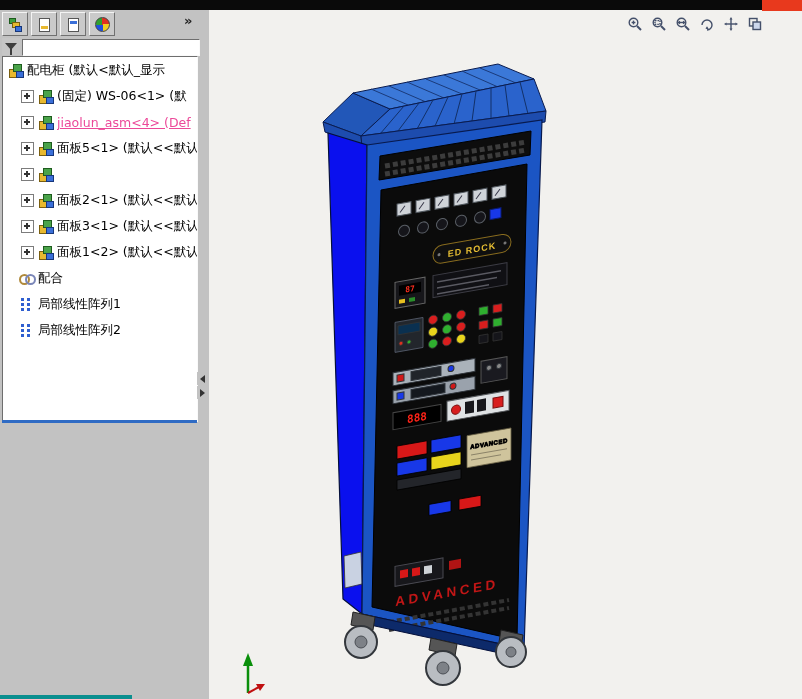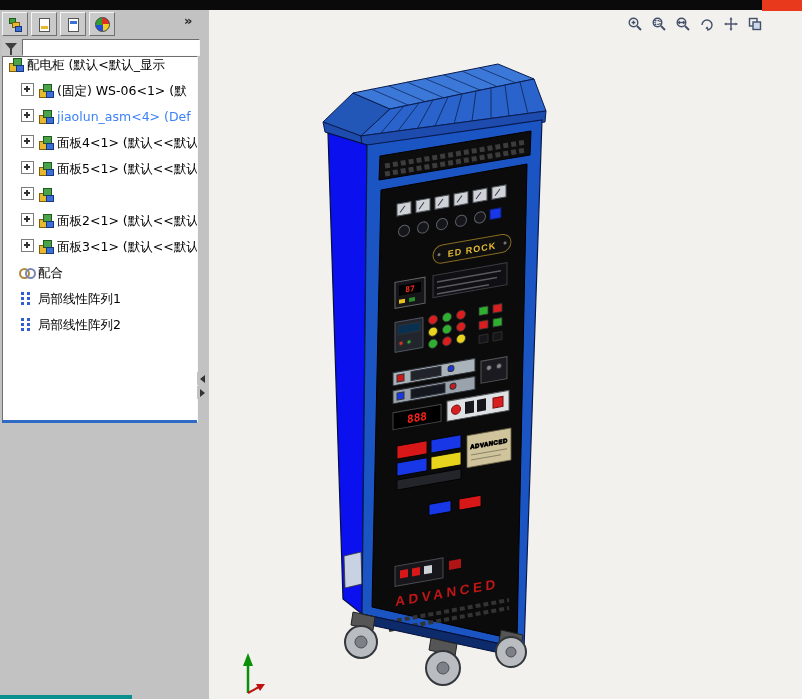--- a/index.html
+++ b/index.html
@@ -29,38 +29,38 @@
   
   .filter-btn{position:absolute;left:2px;top:38px;width:18px;height:17px;background:#c6c6c6;z-index:3;
               display:flex;align-items:center;justify-content:center}
   .funnel{width:0;height:0;border-left:6px solid transparent;border-right:6px solid transparent;border-top:7px solid #3f3f3f;position:relative}
   .funnel:after{content:"";position:absolute;left:-1px;top:-2px;width:2px;height:7px;background:#3f3f3f}
   .filter-input{position:absolute;left:22px;top:39px;width:172px;height:15px;border:1px solid;
                 border-color:#6e6e6e #fafafa #fafafa #6e6e6e;background:#fff;font-size:11px;padding:0 2px;z-index:3}
   
   .tree{position:absolute;left:2px;top:56px;width:194px;height:364px;background:#fff;z-index:3;
         border:1px solid;border-color:#6e6e6e #fafafa #fafafa #6e6e6e;overflow:hidden}
-  .trow{height:26px;display:flex;white-space:nowrap;overflow:hidden;font-size:12.5px}
+  .trow{height:26px;display:flex;align-items:center;white-space:nowrap;overflow:hidden;font-size:12.5px}
   .trow.root{padding-left:5px}
   .trow.child{padding-left:18px}
   .trow.feat{padding-left:16px}
   .expander{width:11px;height:11px;border:1px solid #7c7c7c;background:#fff;margin-right:4px;flex:0 0 auto;position:relative}
   .expander:before{content:"";position:absolute;left:2px;top:4px;width:6px;height:2px;background:#333}
   .expander:after{content:"";position:absolute;left:4px;top:2px;width:2px;height:6px;background:#333}
   .ic{position:relative;width:15px;height:15px;margin-right:4px;flex:0 0 auto}
   .ic i{position:absolute;display:block}
   .ic-asm .b1{left:1px;top:6px;width:8px;height:7px;background:#e8b92f;border:1px solid #7a5f10}
   .ic-asm .b2{left:5px;top:1px;width:7px;height:6px;background:#4aa34a;border:1px solid #1e5c1e}
   .ic-asm .b3{left:8px;top:8px;width:6px;height:5px;background:#3a6fd8;border:1px solid #17377a}
   .ic-mate .r1{left:0;top:3px;width:7px;height:7px;border:2px solid #b0893a;border-radius:50%}
   .ic-mate .r2{left:6px;top:3px;width:7px;height:7px;border:2px solid #7a86b8;border-radius:50%}
   .ic-pat .d{left:2px;top:1px;width:3px;height:3px;background:#2f5fd0;
              box-shadow:6px 0 0 #2f5fd0,0 5px 0 #2f5fd0,6px 5px 0 #2f5fd0,0 10px 0 #2f5fd0,6px 10px 0 #2f5fd0}
   .tlabel{overflow:hidden;text-overflow:clip}
-  .blue-item{color:#3b82f6;}
+  .blue-item{color:#ec4899;text-decoration:underline}
   .tree-splitter{position:absolute;left:2px;top:420px;width:195px;height:3px;background:#2f6bc4;z-index:3}
   .scroll-arrow{position:absolute;left:197px;width:11px;height:13px;background:#c2c2c2;z-index:3;
                 display:flex;align-items:center;justify-content:center}
   .sa-up{top:372px}.sa-down{top:386px}
   .tri-l{width:0;height:0;border-top:4px solid transparent;border-bottom:4px solid transparent;border-right:5px solid #333}
   .tri-r{width:0;height:0;border-top:4px solid transparent;border-bottom:4px solid transparent;border-left:5px solid #333}
   
   .viewport{position:absolute;left:208px;top:10px;width:594px;height:689px;background:#f2f1ee;border-left:1px solid #909090;z-index:1}
   .vp-tools{position:absolute;top:4px;right:38px;display:flex;gap:4px;z-index:4}
   .vp-btn{width:20px;height:20px;display:flex;align-items:center;justify-content:center}
@@ -134,29 +134,20 @@
         </span>
       <span class="tlabel blue-item">jiaolun_asm&lt;4&gt; (Def</span>
     </div>
     <div class="trow child">
       <span class="expander"></span>
       <span class="ic ic-asm">
           <i class="b1"></i>
           <i class="b2"></i>
           <i class="b3"></i>
         </span>
-      <span class="tlabel">面板4&lt;1&gt; (默认&lt;&lt;默认</span>
-    </div>
-    <div class="trow child">
-      <span class="expander"></span>
-      <span class="ic ic-asm">
-          <i class="b1"></i>
-          <i class="b2"></i>
-          <i class="b3"></i>
-        </span>
       <span class="tlabel">面板5&lt;1&gt; (默认&lt;&lt;默认</span>
     </div>
     <div class="trow child">
       <span class="expander"></span>
       <span class="ic ic-asm">
           <i class="b1"></i>
           <i class="b2"></i>
           <i class="b3"></i>
         </span>
     </div>
@@ -170,20 +161,29 @@
       <span class="tlabel">面板2&lt;1&gt; (默认&lt;&lt;默认</span>
     </div>
     <div class="trow child">
       <span class="expander"></span>
       <span class="ic ic-asm">
           <i class="b1"></i>
           <i class="b2"></i>
           <i class="b3"></i>
         </span>
       <span class="tlabel">面板3&lt;1&gt; (默认&lt;&lt;默认</span>
+    </div>
+    <div class="trow child">
+      <span class="expander"></span>
+      <span class="ic ic-asm">
+          <i class="b1"></i>
+          <i class="b2"></i>
+          <i class="b3"></i>
+        </span>
+      <span class="tlabel">面板1&lt;2&gt; (默认&lt;&lt;默认</span>
     </div>
     <div class="trow feat">
       <span class="ic ic-mate">
           <i class="r1"></i>
           <i class="r2"></i>
         </span>
       <span class="tlabel">配合</span>
     </div>
     <div class="trow feat">
       <span class="ic ic-pat">

